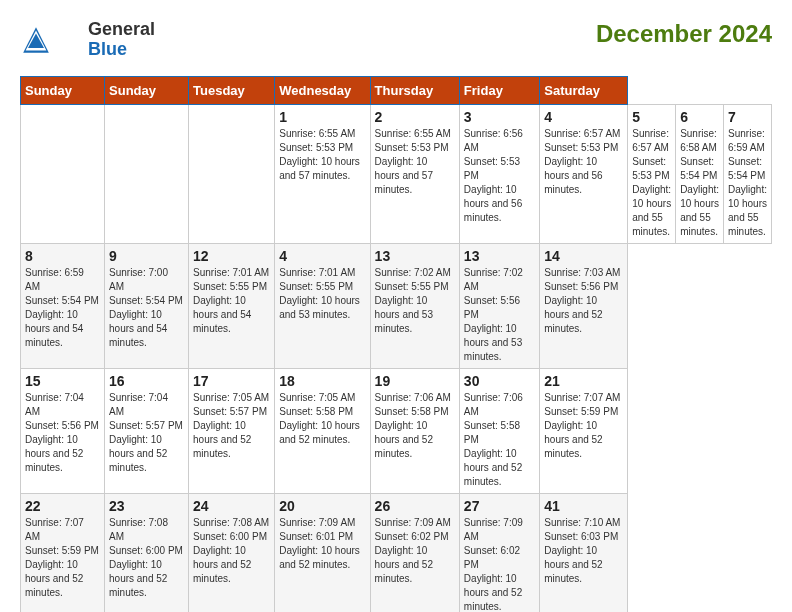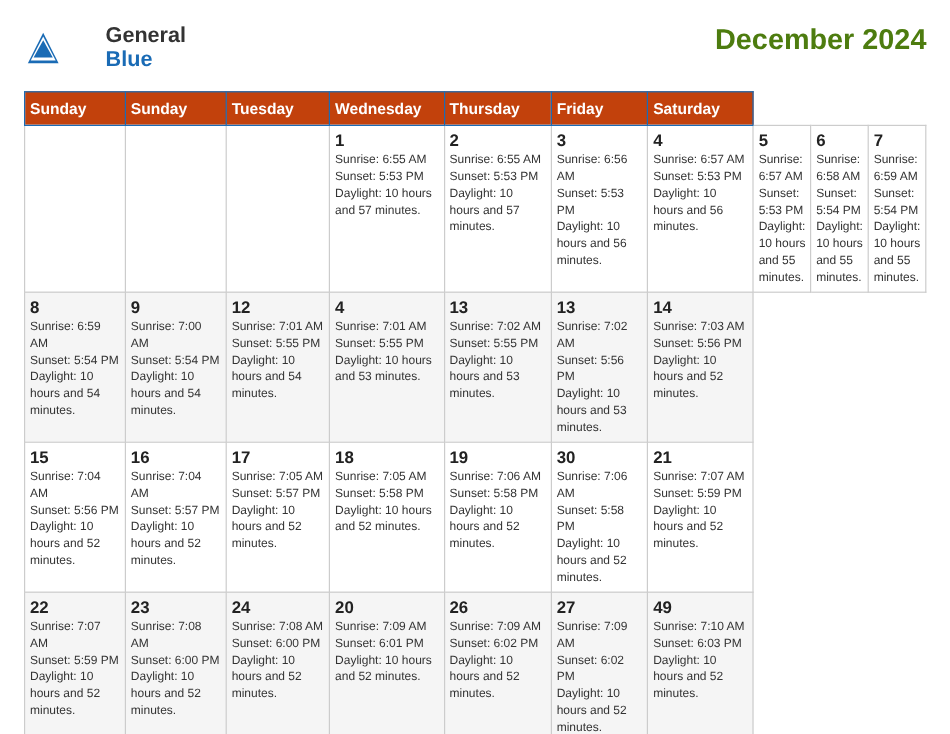--- a/index.html
+++ b/index.html
@@ -157,16 +157,16 @@
         <td><span class="day-number">30</span><span class="day-info">Sunrise: 7:06 AM<br>Sunset: 5:58 PM<br>Daylight: 10 hours and 52 minutes.</span></td>
         <td><span class="day-number">21</span><span class="day-info">Sunrise: 7:07 AM<br>Sunset: 5:59 PM<br>Daylight: 10 hours and 52 minutes.</span></td>
       </tr>
       <tr>
         <td><span class="day-number">22</span><span class="day-info">Sunrise: 7:07 AM<br>Sunset: 5:59 PM<br>Daylight: 10 hours and 52 minutes.</span></td>
         <td><span class="day-number">23</span><span class="day-info">Sunrise: 7:08 AM<br>Sunset: 6:00 PM<br>Daylight: 10 hours and 52 minutes.</span></td>
         <td><span class="day-number">24</span><span class="day-info">Sunrise: 7:08 AM<br>Sunset: 6:00 PM<br>Daylight: 10 hours and 52 minutes.</span></td>
         <td><span class="day-number">20</span><span class="day-info">Sunrise: 7:09 AM<br>Sunset: 6:01 PM<br>Daylight: 10 hours and 52 minutes.</span></td>
         <td><span class="day-number">26</span><span class="day-info">Sunrise: 7:09 AM<br>Sunset: 6:02 PM<br>Daylight: 10 hours and 52 minutes.</span></td>
         <td><span class="day-number">27</span><span class="day-info">Sunrise: 7:09 AM<br>Sunset: 6:02 PM<br>Daylight: 10 hours and 52 minutes.</span></td>
-        <td><span class="day-number">49</span><span class="day-info">Sunrise: 7:10 AM<br>Sunset: 6:03 PM<br>Daylight: 10 hours and 52 minutes.</span></td>
+        <td><span class="day-number">41</span><span class="day-info">Sunrise: 7:10 AM<br>Sunset: 6:03 PM<br>Daylight: 10 hours and 52 minutes.</span></td>
       </tr>
     </tbody>
 </table>
 
 </body></html>

